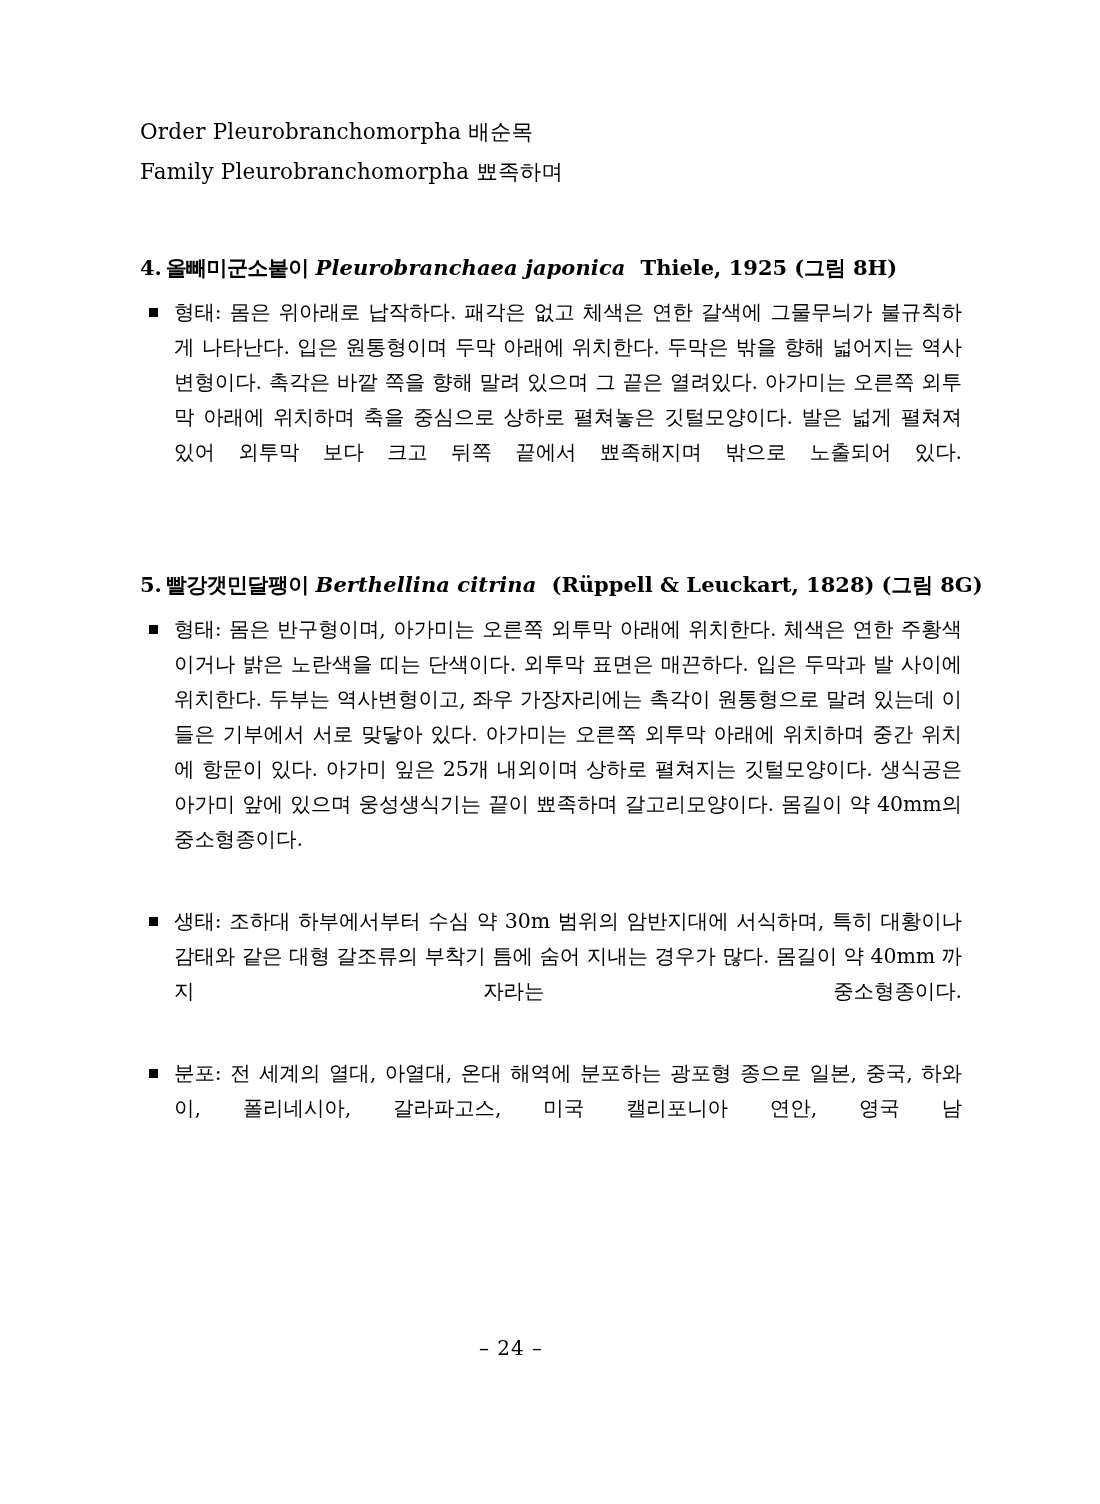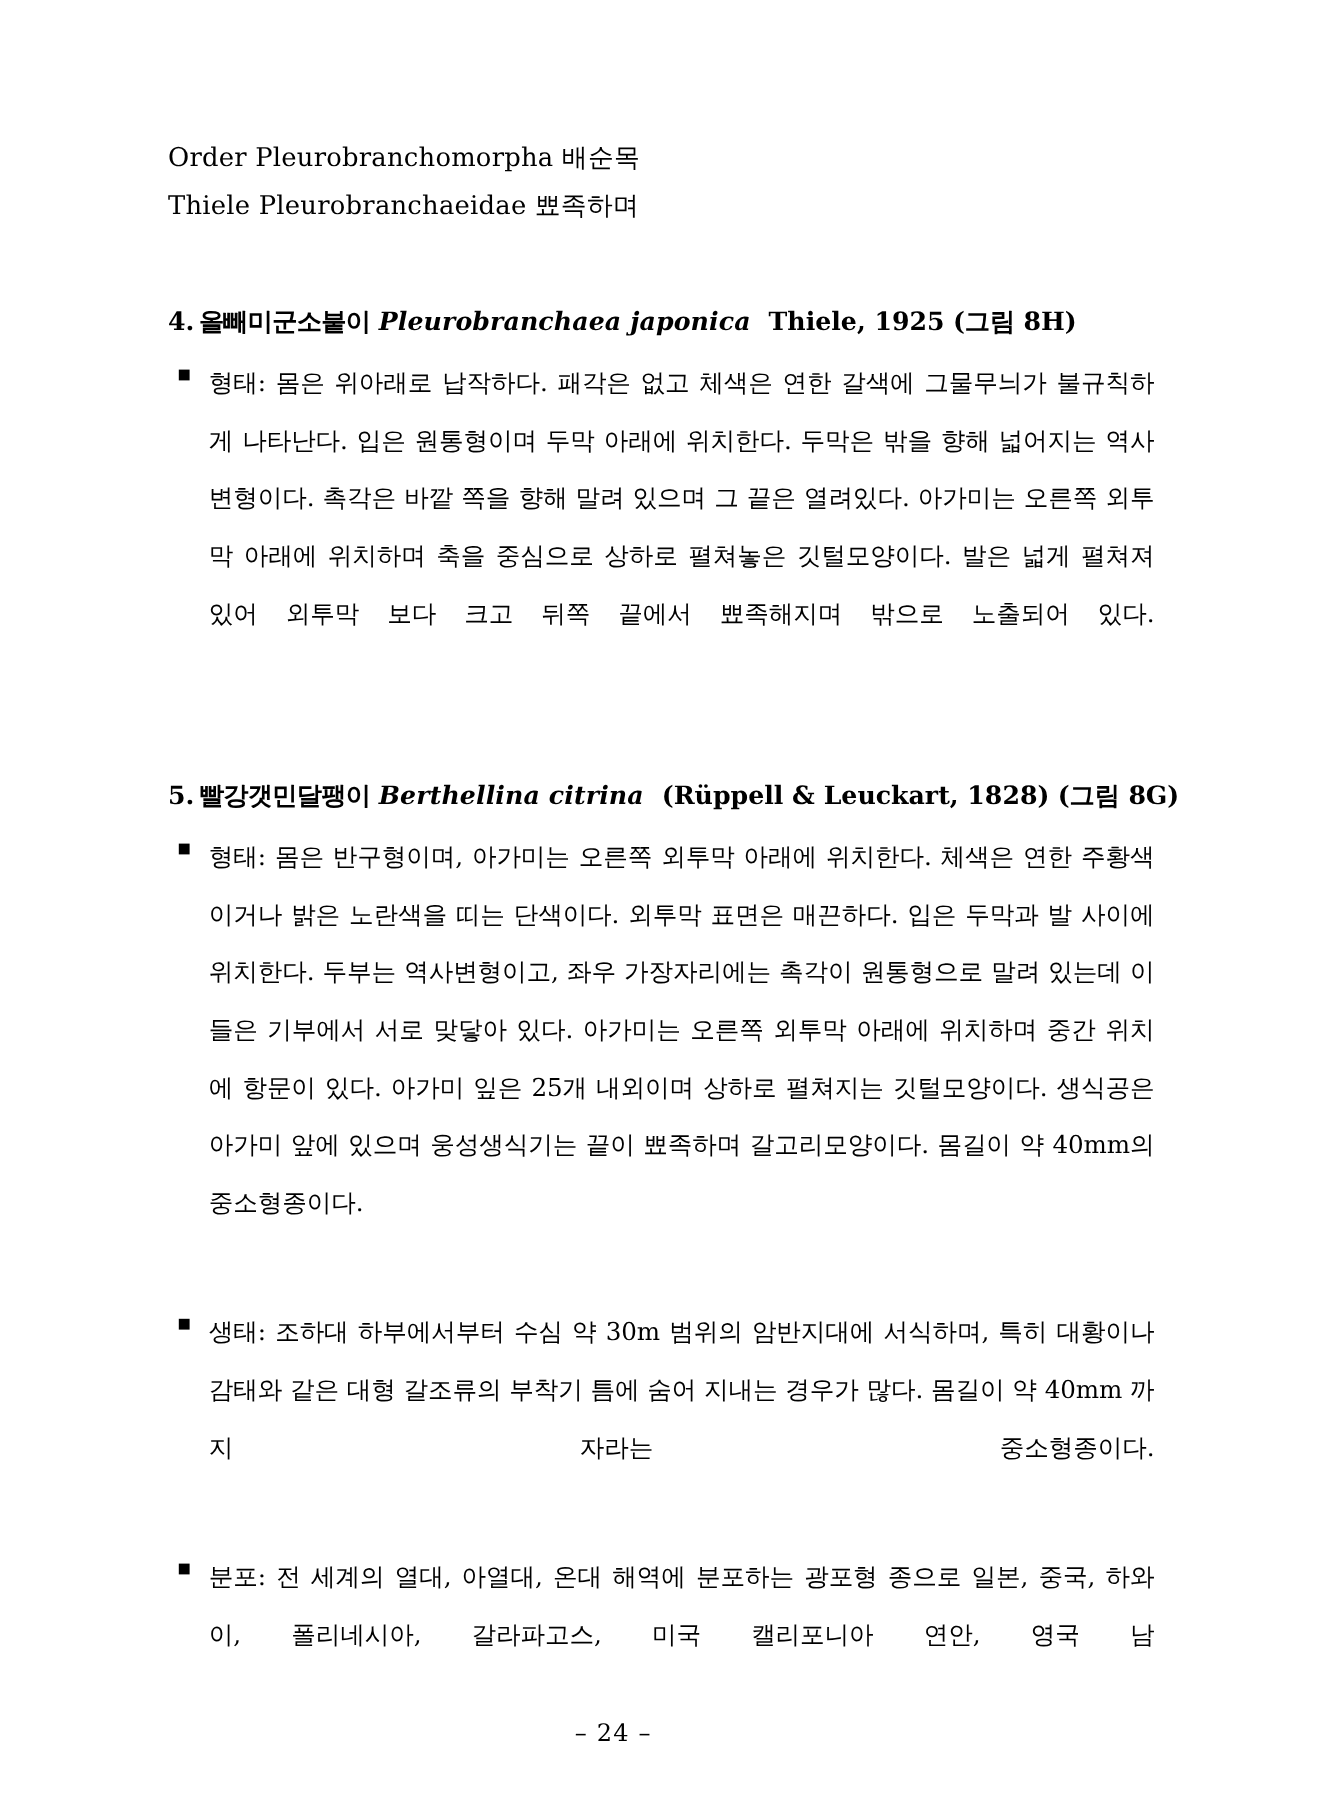--- a/index.html
+++ b/index.html
@@ -62,21 +62,21 @@
   .entry-1 { margin-top: 62px; }
   .entry-2 { margin-top: 66px; }
 
   
   .bullets { margin: 0; padding: 0; list-style: none; }
   .bullet-item {
     position: relative;
     padding-left: 34px;
     margin-top: 12px;
     font-size: 20.5px;
-    line-height: 48px;
+    line-height: 35px;
     text-align: justify;
     text-justify: inter-character;
     letter-spacing: -0.1px;
     word-break: break-all;
   }
   .bullet-item:first-child { margin-top: 13px; }
   .bullet-marker {
     position: absolute;
     left: 9px;
     top: 13px;
@@ -89,38 +89,38 @@
     content: "";
     display: inline-block;
     width: 100%;
   }
 
   
   .page-footer {
     position: absolute;
     left: 0;
     right: 0;
-    top: 1432px;
+    top: 1336px;
     text-align: center;
     font-size: 20px;
     letter-spacing: 1px;
   }
 </style>
 </head>
 <body>
 
 <div class="page">
   <div class="content">
 
     <div class="taxon-block">
       <div class="taxon-line">
         <span class="latin">Order Pleurobranchomorpha</span><span class="kor">배순목</span>
       </div>
       <div class="taxon-line">
-        <span class="latin">Thiele Pleurobranchaeidae</span><span class="kor">뾰족하며</span>
+        <span class="latin">Family Pleurobranchomorpha</span><span class="kor">뾰족하며</span>
       </div>
     </div>
 
     <div class="species-entry entry-1">
       <div class="species-heading">
         <span class="sp-num">4.</span><span class="sp-kor">올빼미군소붙이</span><span class="sp-sci">Pleurobranchaea japonica</span><span class="sp-auth">Thiele, 1925</span><span class="sp-fig">(그림 8H)</span>
       </div>
       <ul class="bullets">
         <li class="bullet-item">
           <span class="bullet-marker"></span>

